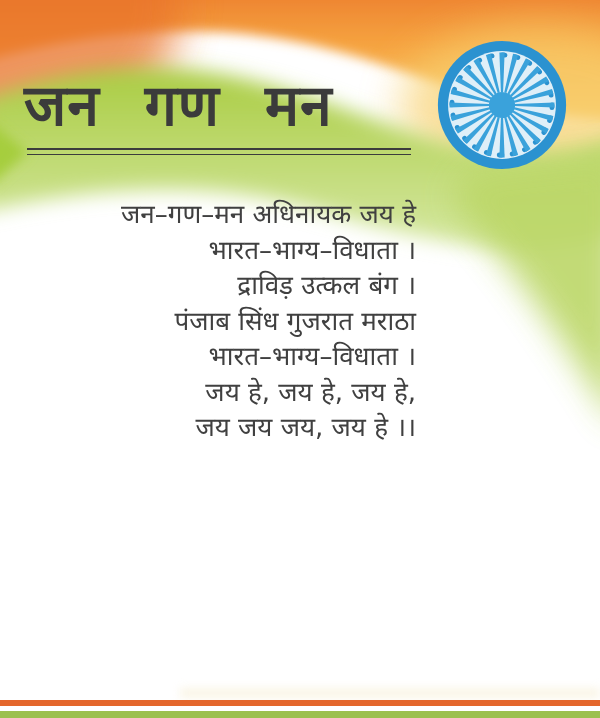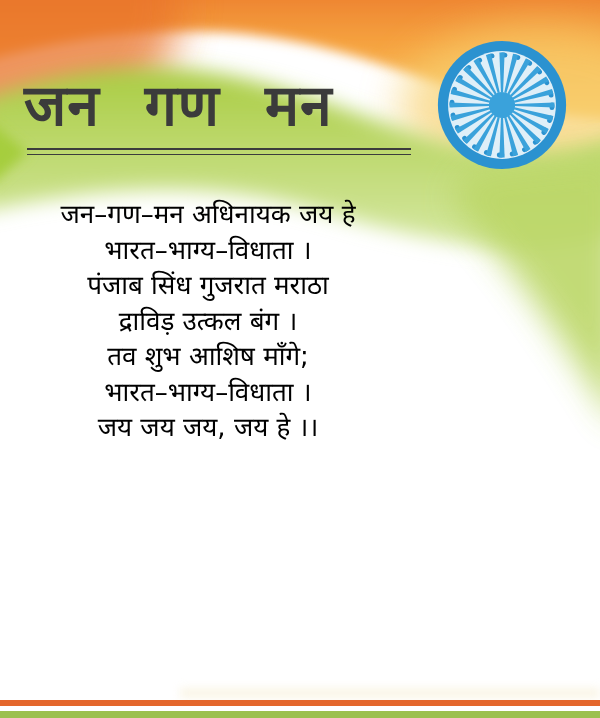--- a/index.html
+++ b/index.html
@@ -152,27 +152,27 @@
       <polygon points="-2.30,-12.84 -11.37,-52.86 -16.58,-51.46 -4.43,-12.27" fill="#3aa2db"></polygon>
       <polygon points="1.10,-13.00 2.70,-54.00 -2.70,-54.00 -1.10,-13.00" fill="#3aa2db"></polygon>
       <polygon points="4.43,-12.27 16.58,-51.46 11.37,-52.86 2.30,-12.84" fill="#3aa2db"></polygon>
       <polygon points="7.45,-10.71 29.34,-45.42 24.66,-48.12 5.55,-11.81" fill="#3aa2db"></polygon>
       <polygon points="9.97,-8.41 40.09,-36.27 36.27,-40.09 8.41,-9.97" fill="#3aa2db"></polygon>
       <polygon points="11.81,-5.55 48.12,-24.66 45.42,-29.34 10.71,-7.45" fill="#3aa2db"></polygon>
       <polygon points="12.84,-2.30 52.86,-11.37 51.46,-16.58 12.27,-4.43" fill="#3aa2db"></polygon>
       <circle cx="0" cy="0" r="13.5" fill="#3aa2db"></circle>
     </svg>
 
-  <div class="poem" style="color: #000000;">
+  <div class="poem" style="color: #404040; text-align: right;">
     <div class="poem-line">जन–गण–मन अधिनायक जय हे</div>
     <div class="poem-line">भारत–भाग्य–विधाता ।</div>
+    <div class="poem-line">द्राविड़ उत्कल बंग ।</div>
     <div class="poem-line">पंजाब सिंध गुजरात मराठा</div>
-    <div class="poem-line">द्राविड़ उत्कल बंग ।</div>
-    <div class="poem-line">तव शुभ आशिष माँगे;</div>
     <div class="poem-line">भारत–भाग्य–विधाता ।</div>
+    <div class="poem-line">जय हे, जय हे, जय हे,</div>
     <div class="poem-line">जय जय जय, जय हे ।।</div>
   </div>
 
   <div class="smear"></div>
 
   <div class="stripe-saffron" style="background: rgb(228, 103, 44);"></div>
   <div class="stripe-green" style="background: rgb(156, 192, 79);"></div>
 
 </div>
 

